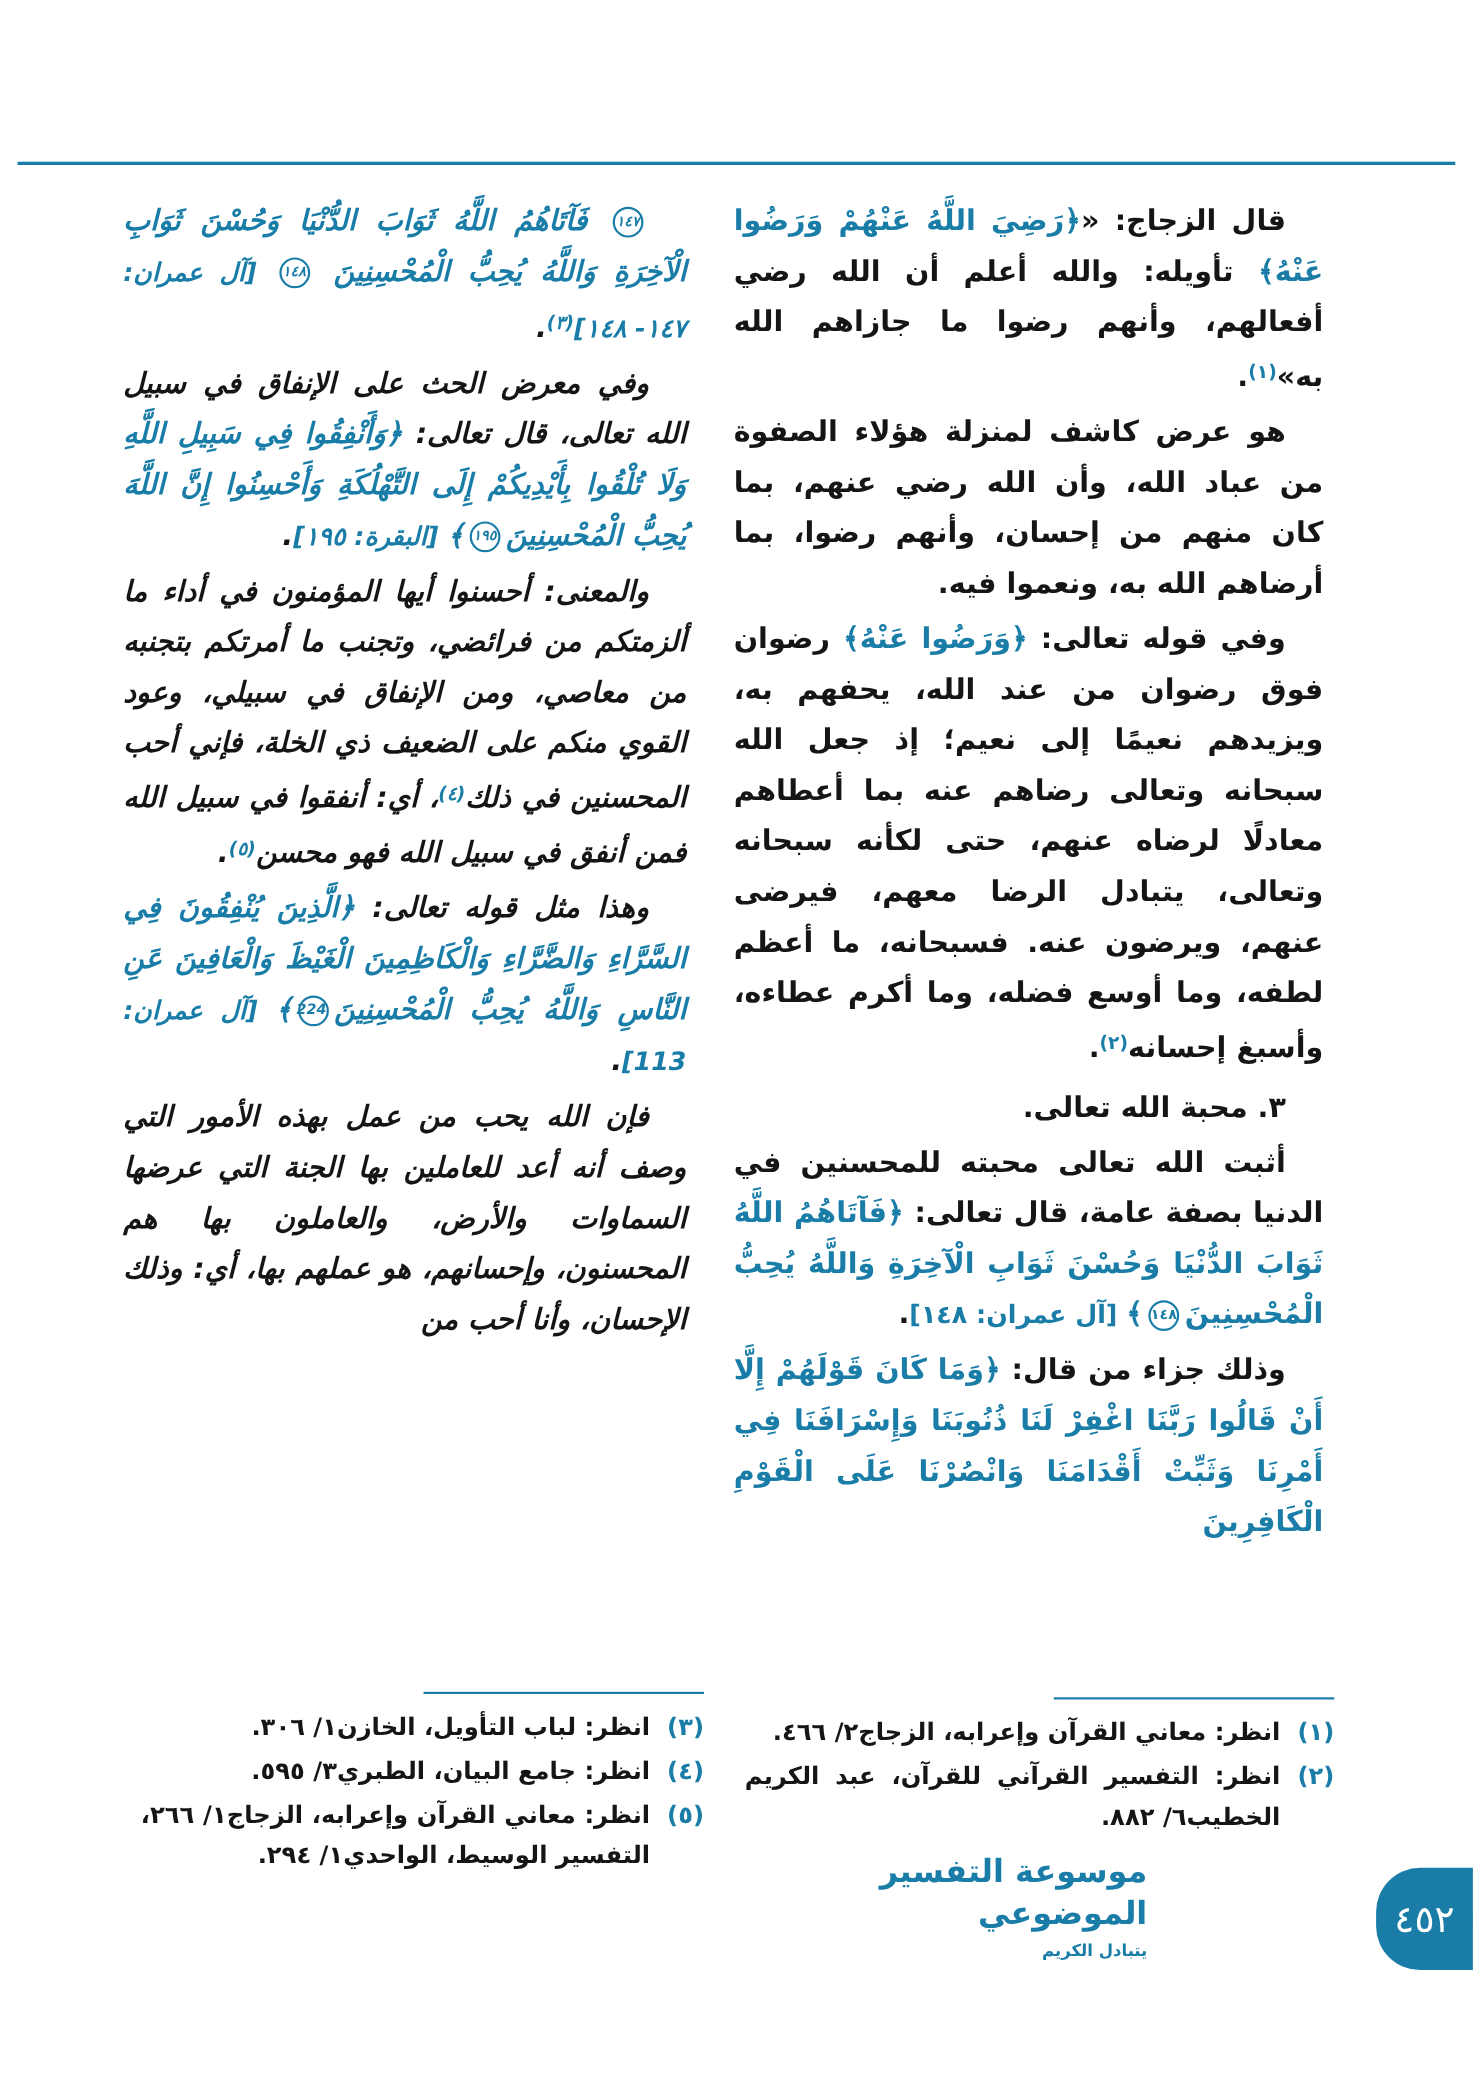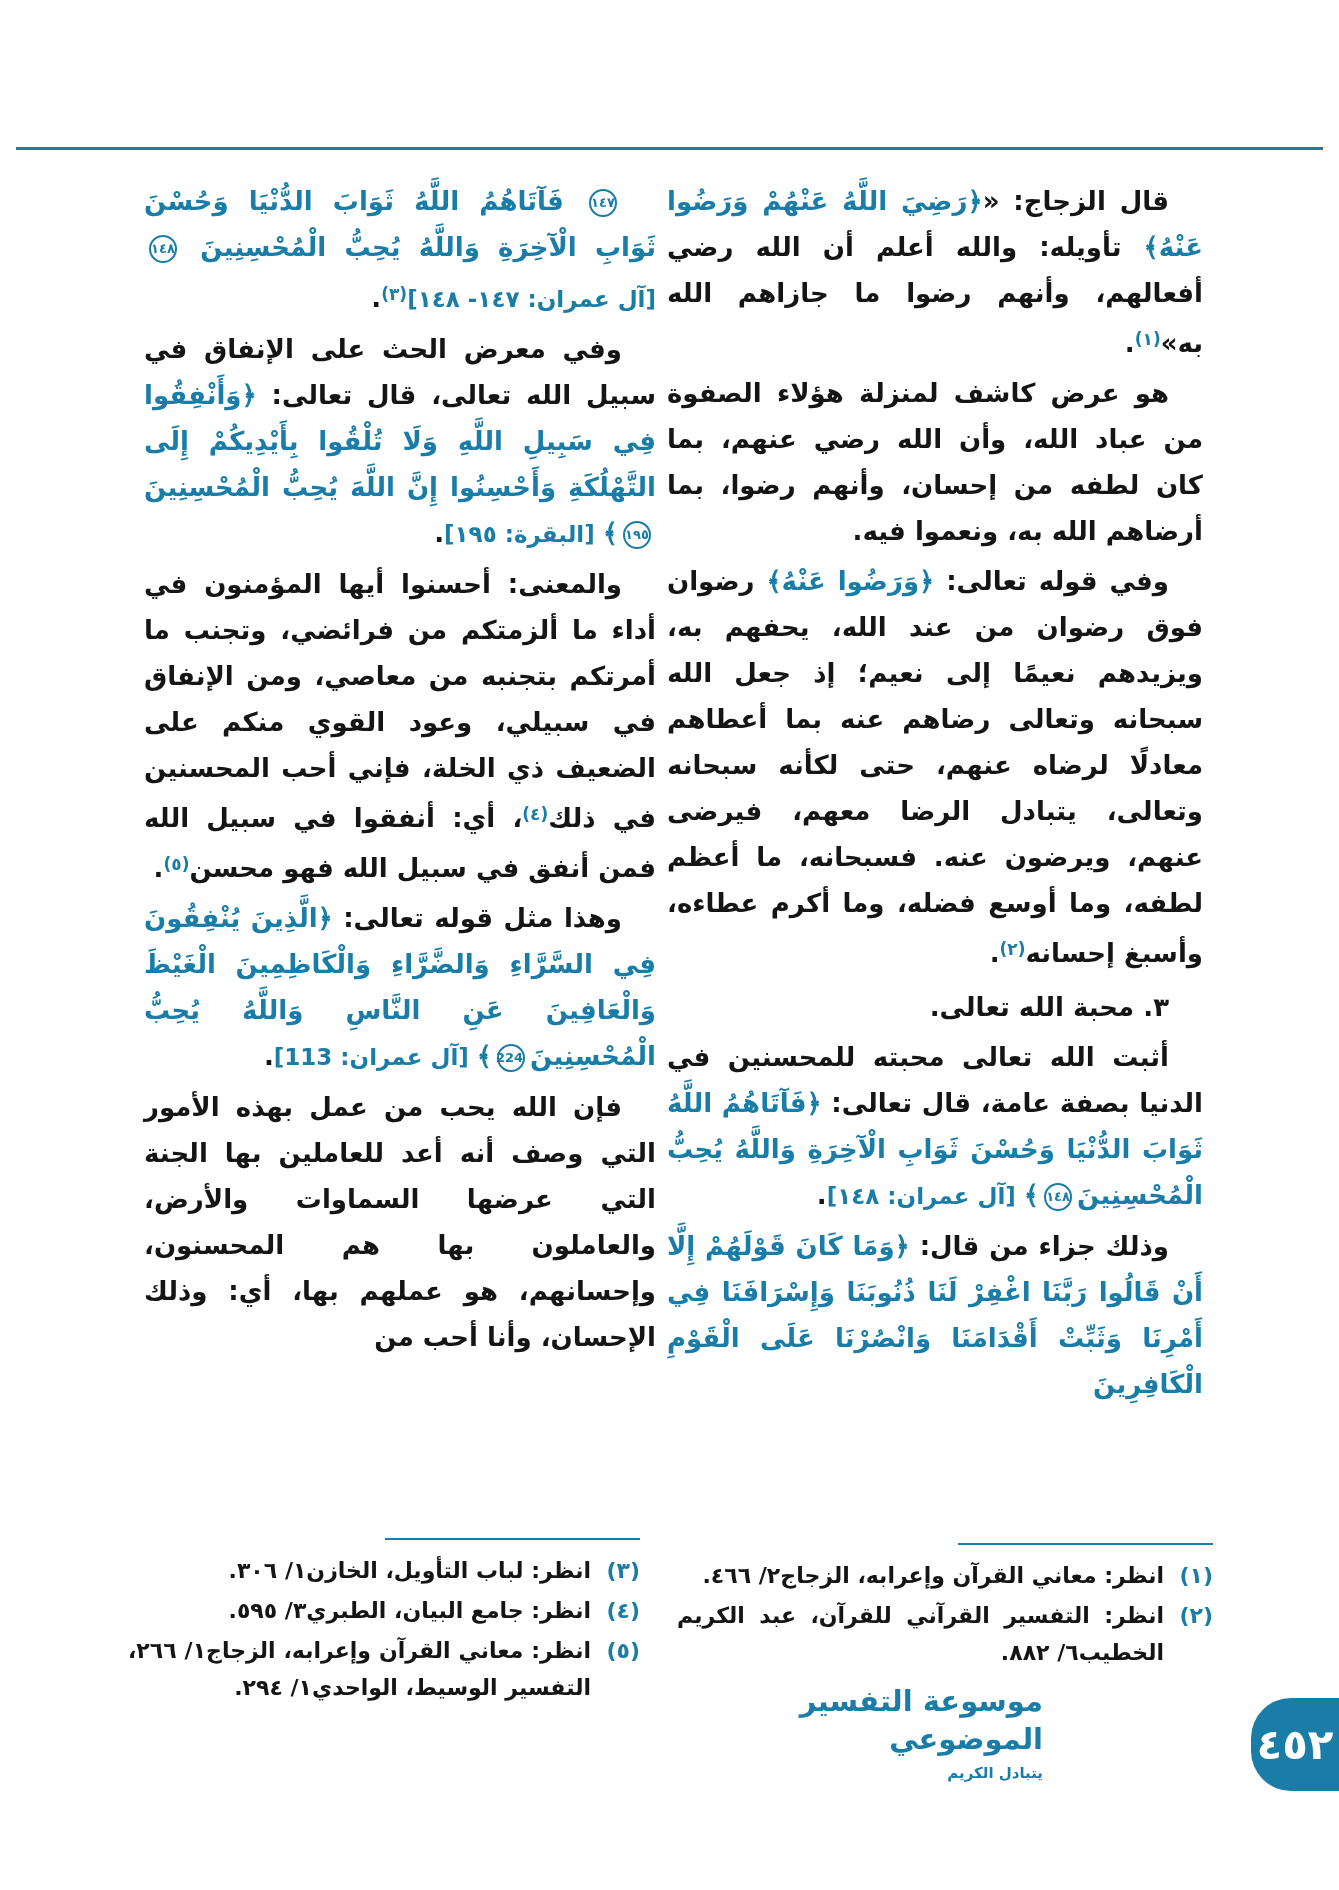--- a/index.html
+++ b/index.html
@@ -12,21 +12,21 @@
   .header-title {
     position:absolute; top:82px; right:126px;
     font-size:40px; font-weight:700; color:var(--accent);
   }
   .header-rule {
     position:absolute; top:147px; left:16px; width:1307px; height:3px;
     background:var(--accent);
   }
   .col { position:absolute; top:178px; }
   .col-right { right:136px; width:536px; }
-  .col-left  { left:144px;  width:512px; }
+  .col-left  { left:112px;  width:512px;font-style:italic; }
   .para {
     font-size:26px; line-height:46px; font-weight:700; color:#151515;
     text-align:justify; text-indent:34px; margin-bottom:4px;
   }
   .para.heading { margin-top:8px; margin-bottom:4px; }
   .seg-text { color:#151515; }
   .seg-quran { color:var(--accent); }
   .seg-ref { color:var(--accent); font-size:23px; }
   .seg-note { color:var(--accent); font-size:17px; vertical-align:7px; font-weight:700; }
   .seg-med {
@@ -48,33 +48,33 @@
   .logo {
     position:absolute; top:1682px; right:296px; width:250px;
     text-align:right; color:var(--accent);
   }
   .logo-line1 { display:block; font-size:29px; font-weight:700; line-height:38px; }
   .logo-line2 { display:block; font-size:15px; font-weight:700; line-height:22px; margin-top:4px; }
   .page-badge {
     position:absolute; top:1698px; right:0; width:88px; height:93px;
     background:var(--accent); border-radius:40px 0 0 40px;
     display:flex; align-items:center; justify-content:center;
-    color:#ffffff; font-size:42px; font-weight:700;
+    color:#ffffff; font-size:34px; font-weight:400;
   }
 </style>
 </head>
 <body>
 
 <div class="page">
 
   <div class="header-rule"></div>
 
   <div class="col col-right">
       <p class="para"><span class="seg-text">قال الزجاج: «</span><span class="seg-quran">﴿رَضِيَ اللَّهُ عَنْهُمْ وَرَضُوا عَنْهُ﴾</span><span class="seg-text"> تأويله: والله أعلم أن الله رضي أفعالهم، وأنهم رضوا ما جازاهم الله به»</span><span class="seg-note">(١)</span><span class="seg-text">.</span></p>
-      <p class="para"><span class="seg-text">هو عرض كاشف لمنزلة هؤلاء الصفوة من عباد الله، وأن الله رضي عنهم، بما كان لطفه من إحسان، وأنهم رضوا، بما أرضاهم الله به، ونعموا فيه.</span></p>
+      <p class="para"><span class="seg-text">هو عرض كاشف لمنزلة هؤلاء الصفوة من عباد الله، وأن الله رضي عنهم، بما كان منهم من إحسان، وأنهم رضوا، بما أرضاهم الله به، ونعموا فيه.</span></p>
       <p class="para"><span class="seg-text">وفي قوله تعالى: </span><span class="seg-quran">﴿وَرَضُوا عَنْهُ﴾</span><span class="seg-text"> رضوان فوق رضوان من عند الله، يحفهم به، ويزيدهم نعيمًا إلى نعيم؛ إذ جعل الله سبحانه وتعالى رضاهم عنه بما أعطاهم معادلًا لرضاه عنهم، حتى لكأنه سبحانه وتعالى، يتبادل الرضا معهم، فيرضى عنهم، ويرضون عنه. فسبحانه، ما أعظم لطفه، وما أوسع فضله، وما أكرم عطاءه، وأسبغ إحسانه</span><span class="seg-note">(٢)</span><span class="seg-text">.</span></p>
       <p class="para heading"><span class="seg-text">٣. محبة الله تعالى.</span></p>
       <p class="para"><span class="seg-text">أثبت الله تعالى محبته للمحسنين في الدنيا بصفة عامة، قال تعالى: </span><span class="seg-quran">﴿فَآتَاهُمُ اللَّهُ ثَوَابَ الدُّنْيَا وَحُسْنَ ثَوَابِ الْآخِرَةِ وَاللَّهُ يُحِبُّ الْمُحْسِنِينَ</span><span class="seg-med">١٤٨</span><span class="seg-quran">﴾</span><span class="seg-ref"> [آل عمران: ١٤٨]</span><span class="seg-text">.</span></p>
       <p class="para"><span class="seg-text">وذلك جزاء من قال: </span><span class="seg-quran">﴿وَمَا كَانَ قَوْلَهُمْ إِلَّا أَنْ قَالُوا رَبَّنَا اغْفِرْ لَنَا ذُنُوبَنَا وَإِسْرَافَنَا فِي أَمْرِنَا وَثَبِّتْ أَقْدَامَنَا وَانْصُرْنَا عَلَى الْقَوْمِ الْكَافِرِينَ</span></p>
     </div>
   <div class="col col-left">
       <p class="para"><span class="seg-med">١٤٧</span><span class="seg-quran"> فَآتَاهُمُ اللَّهُ ثَوَابَ الدُّنْيَا وَحُسْنَ ثَوَابِ الْآخِرَةِ وَاللَّهُ يُحِبُّ الْمُحْسِنِينَ </span><span class="seg-med">١٤٨</span><span class="seg-ref"> [آل عمران: ١٤٧- ١٤٨]</span><span class="seg-note">(٣)</span><span class="seg-text">.</span></p>
       <p class="para"><span class="seg-text">وفي معرض الحث على الإنفاق في سبيل الله تعالى، قال تعالى: </span><span class="seg-quran">﴿وَأَنْفِقُوا فِي سَبِيلِ اللَّهِ وَلَا تُلْقُوا بِأَيْدِيكُمْ إِلَى التَّهْلُكَةِ وَأَحْسِنُوا إِنَّ اللَّهَ يُحِبُّ الْمُحْسِنِينَ</span><span class="seg-med">١٩٥</span><span class="seg-quran">﴾</span><span class="seg-ref"> [البقرة: ١٩٥]</span><span class="seg-text">.</span></p>
       <p class="para"><span class="seg-text">والمعنى: أحسنوا أيها المؤمنون في أداء ما ألزمتكم من فرائضي، وتجنب ما أمرتكم بتجنبه من معاصي، ومن الإنفاق في سبيلي، وعود القوي منكم على الضعيف ذي الخلة، فإني أحب المحسنين في ذلك</span><span class="seg-note">(٤)</span><span class="seg-text">، أي: أنفقوا في سبيل الله فمن أنفق في سبيل الله فهو محسن</span><span class="seg-note">(٥)</span><span class="seg-text">.</span></p>
       <p class="para"><span class="seg-text">وهذا مثل قوله تعالى: </span><span class="seg-quran">﴿الَّذِينَ يُنْفِقُونَ فِي السَّرَّاءِ وَالضَّرَّاءِ وَالْكَاظِمِينَ الْغَيْظَ وَالْعَافِينَ عَنِ النَّاسِ وَاللَّهُ يُحِبُّ الْمُحْسِنِينَ</span><span class="seg-med">224</span><span class="seg-quran">﴾</span><span class="seg-ref"> [آل عمران: 113]</span><span class="seg-text">.</span></p>

